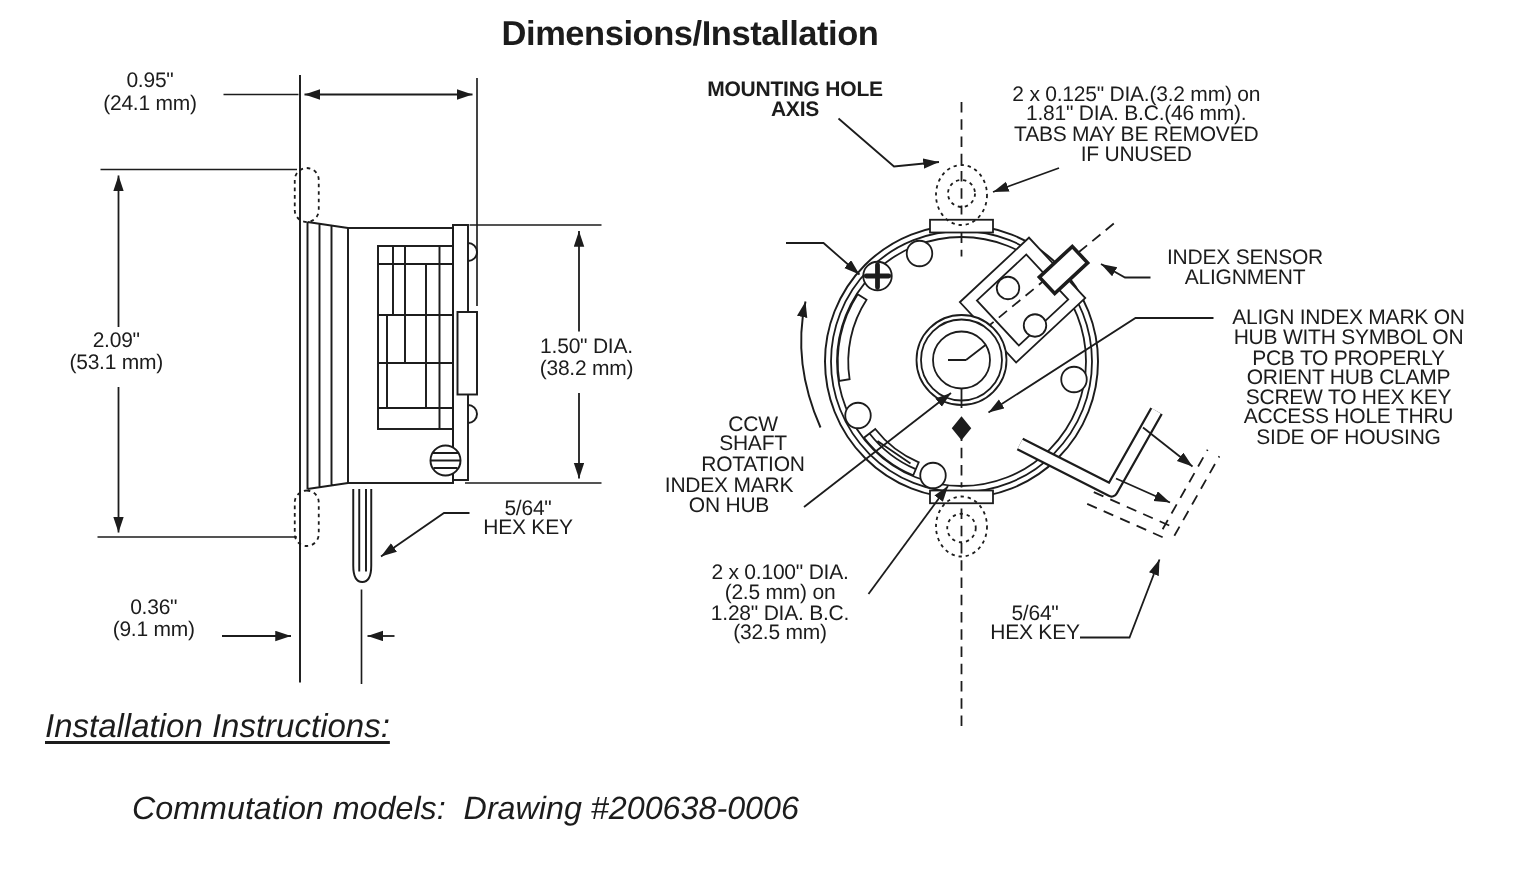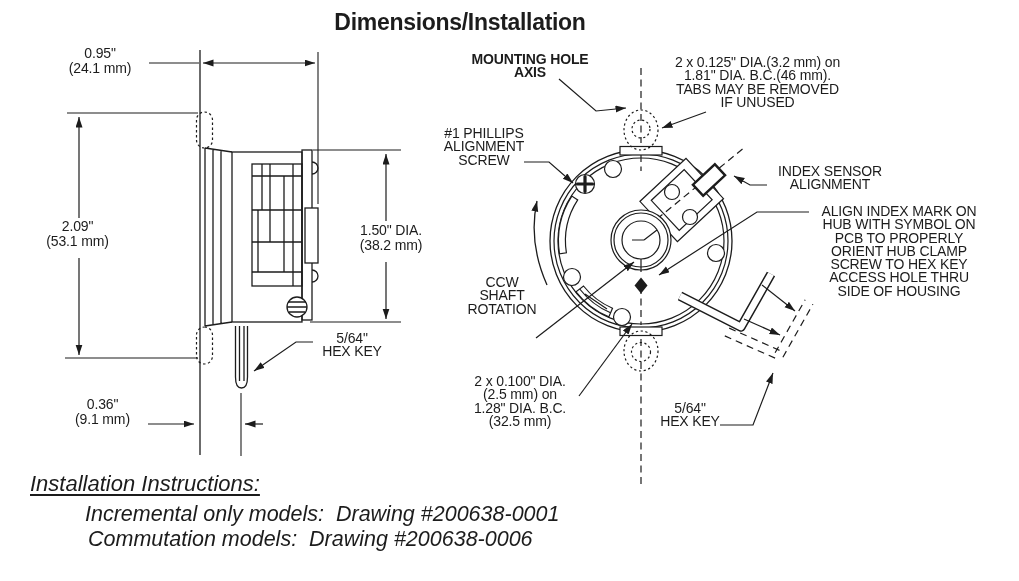--- a/index.html
+++ b/index.html
@@ -170,38 +170,36 @@
 (9.1 mm)</div>
   <div class="lbl" style="left:312px;top:332px;width:80px;">5/64"
 HEX KEY</div>
 
   <div class="lbl" style="left:455px;top:53px;width:150px;font-weight:bold;">MOUNTING HOLE
 AXIS</div>
   <div class="lbl" style="left:655px;top:56px;width:205px;">2 x 0.125" DIA.(3.2 mm) on
 1.81" DIA. B.C.(46 mm).
 TABS MAY BE REMOVED
 IF UNUSED</div>
-  <div class="lbl" style="left:432px;top:127px;width:104px;">#1 PHILLIPS
-ALIGNMENT
-SCREW</div>
   <div class="lbl" style="left:765px;top:165px;width:130px;">INDEX SENSOR
 ALIGNMENT</div>
   <div class="lbl" style="left:793px;top:205px;width:212px;">ALIGN INDEX MARK ON
 HUB WITH SYMBOL ON
 PCB TO PROPERLY
 ORIENT HUB CLAMP
 SCREW TO HEX KEY
 ACCESS HOLE THRU
 SIDE OF HOUSING</div>
   <div class="lbl" style="left:452px;top:260px;width:100px;margin-top:16px;">CCW
 SHAFT
 ROTATION</div>
+  <div class="lbl" style="left:430px;top:317px;width:112px;">INDEX MARK
+ON HUB</div>
   <div class="lbl" style="left:458px;top:375px;width:124px;">2 x 0.100" DIA.
 (2.5 mm) on
 1.28" DIA. B.C.
 (32.5 mm)</div>
   <div class="lbl" style="left:642px;top:402px;width:96px;">5/64"
 HEX KEY</div>
 
   <div class="inst-h">Installation Instructions:</div>
-  <div class="inst-l" style="left:85px;top:502px;">Incremental only models:  Drawing #200638-0001</div>
   <div class="inst-l" style="left:88px;top:527px;">Commutation models:  Drawing #200638-0006</div>
 </div>
 
 </body></html>

